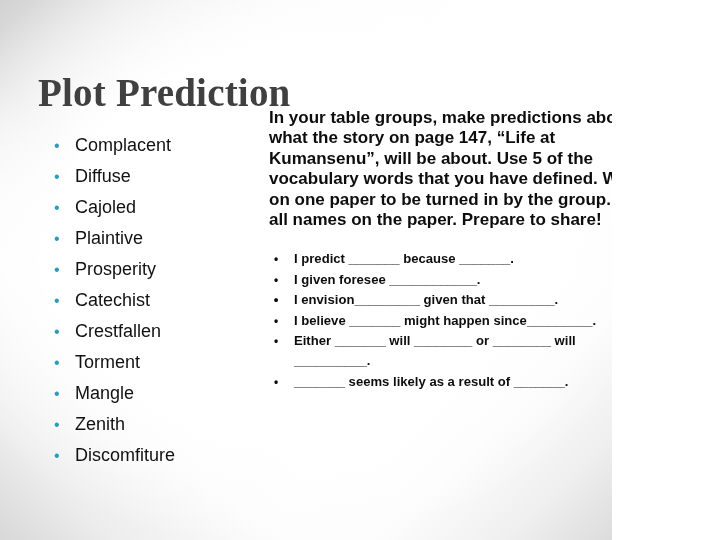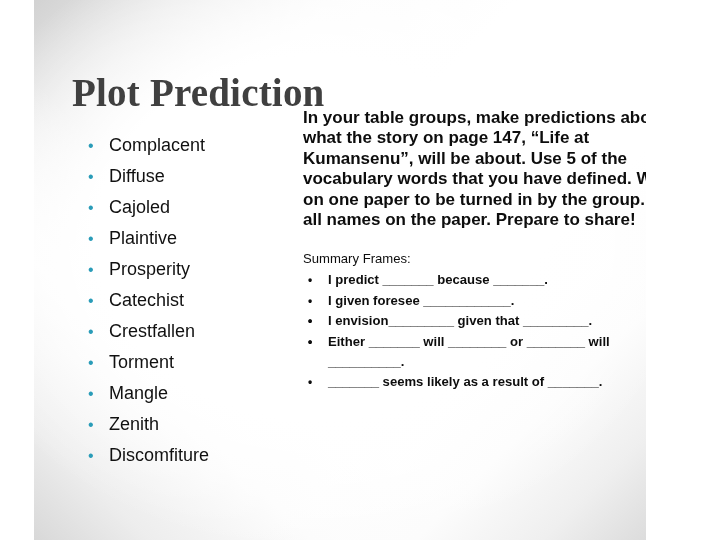--- a/index.html
+++ b/index.html
@@ -14,21 +14,20 @@
     font-family: "Liberation Sans", sans-serif;
     background: #ffffff;
   }
 
   #slide {
     position: relative;
     width: 612px;
     height: 540px;
     overflow: hidden;
     background: #ffffff;
-    margin-left: 34px;
   }
 
   
   .bg-layer {
     position: absolute;
     inset: 0;
     pointer-events: none;
   }
   .bg-tl {
     background: linear-gradient(135deg, #d2d2d2 0%, #e9e9e9 12%, #fbfbfb 26%, #ffffff 42%);
@@ -176,27 +175,26 @@
     <li><span class="vb">•</span><span>Mangle</span></li>
     <li><span class="vb">•</span><span>Zenith</span></li>
     <li><span class="vb">•</span><span>Discomfiture</span></li>
   </ul>
 
   <div id="right-col">
 
     <p id="intro-para">In your table groups, make predictions about what the story on page 147, “Life at Kumansenu”, will be about. Use 5 of the vocabulary words that you have defined. Write on one paper to be turned in by the group. Put all names on the paper. Prepare to share!</p>
 
     <div id="frames-block">
-      <div id="frames-heading">Summary Frames:</div>
 
       <ul id="frames-list">
         <li><span class="fb">•</span><span>I predict _______ because _______.</span></li>
         <li><span class="fb">•</span><span>I given foresee ____________.</span></li>
         <li><span class="fb">•</span></li>
         <li><span class="fb">•</span><span>I envision_________ given that _________.</span></li>
-        <li><span class="fb">•</span></li>
+        <li><span class="fb">•</span><span>I believe _______ might happen since_________.</span></li>
         <li><span class="fb">•</span><span>Either _______ will ________ or ________ will __________.</span></li>
         <li><span class="fb">•</span><span>_______ seems likely as a result of _______.</span></li>
       </ul>
     </div>
 
   </div>
 </div>
 
 </body></html>

